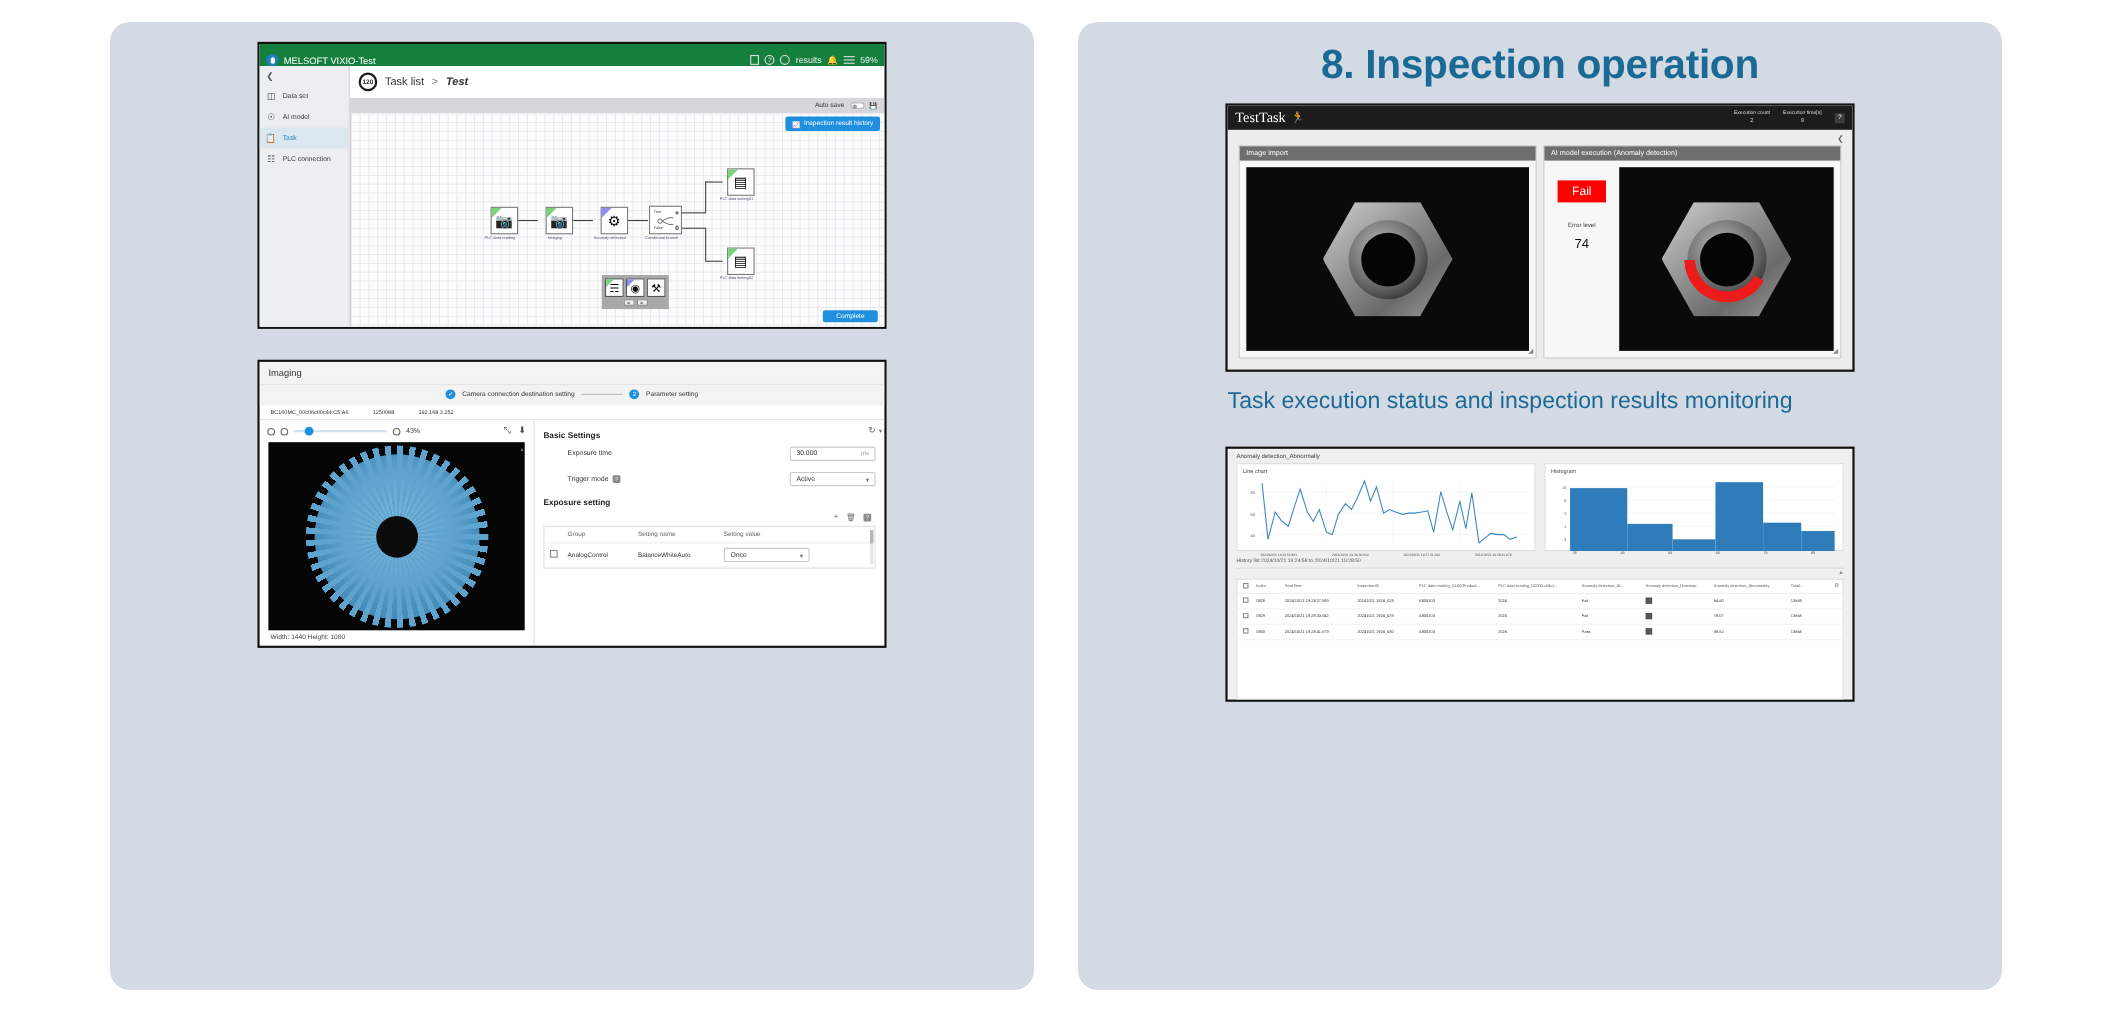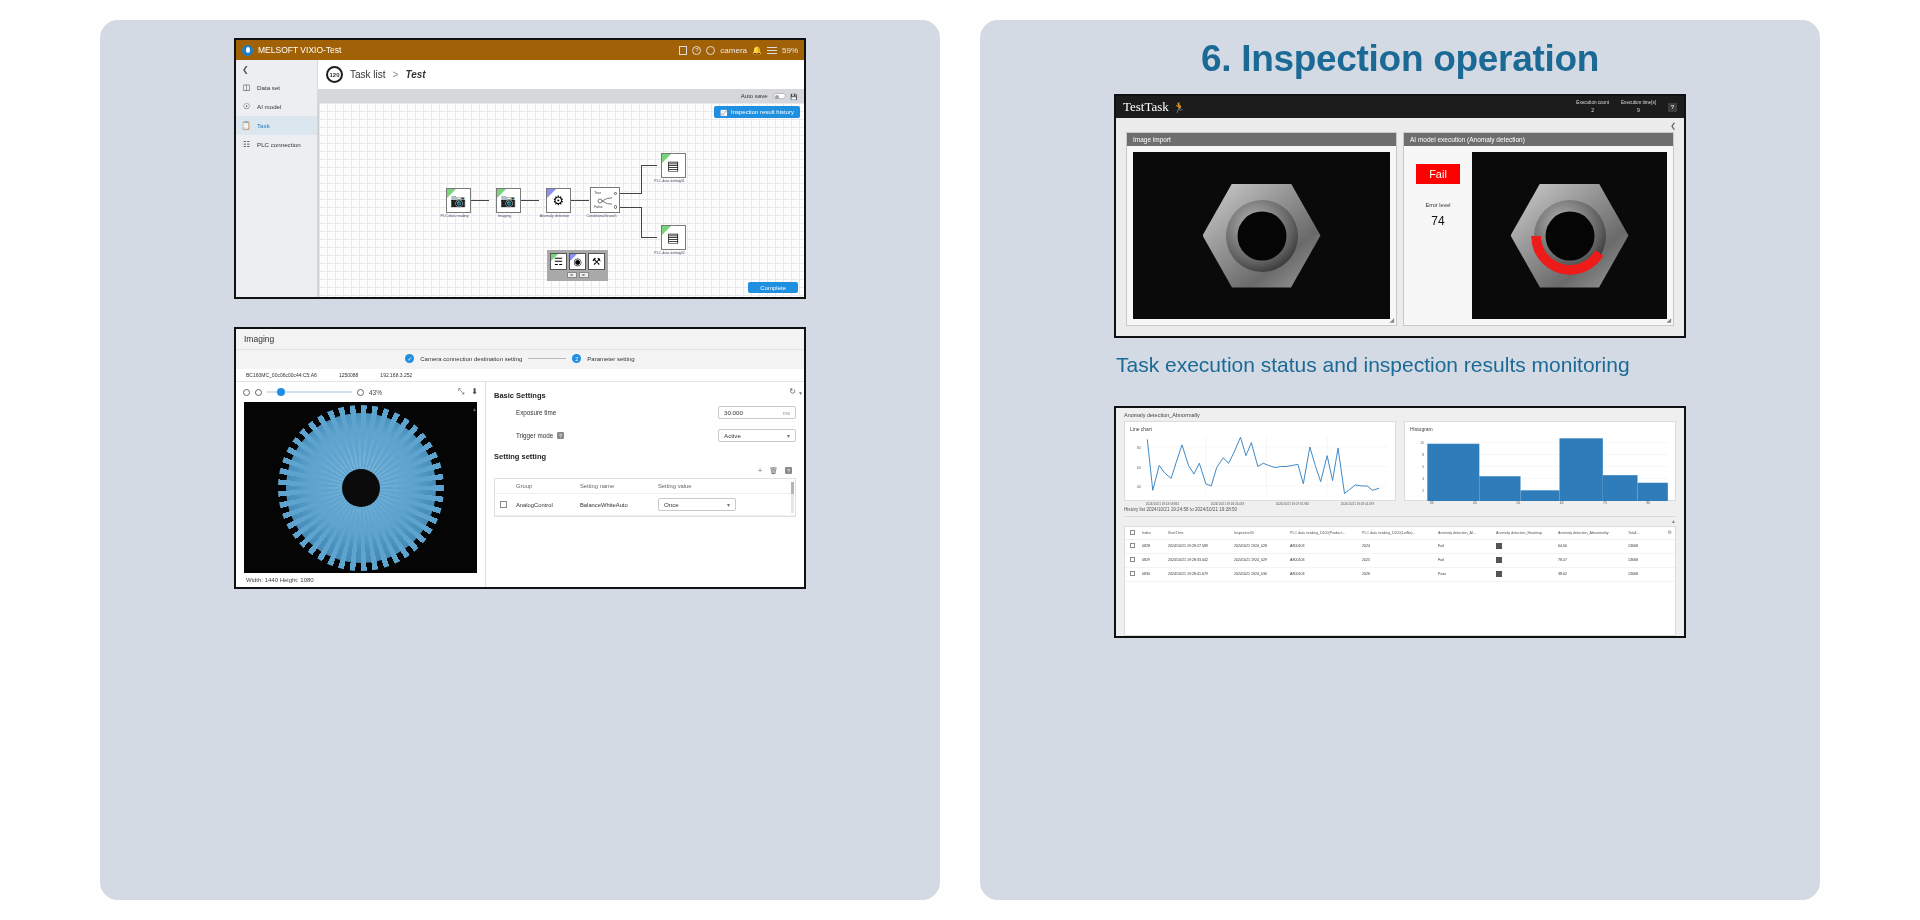--- a/index.html
+++ b/index.html
@@ -38,22 +38,22 @@
 
   
   .app {
     width: 572px;
     border: 2px solid #111;
     background: #fff;
     overflow: hidden;
     position: relative;
   }
   .titlebar {
-    height: 20px; background: #a16207; color: #fff;
-    display: flex; align-items: center; padding: 0 6px;
+    height: 20px; background: #15803d; color: #fff;
+    display: flex; align-items: flex-end; padding: 0 6px;
     font-size: 8.5px; gap: 5px;
   }
   .logo-dot {
     width: 11px; height: 11px; border-radius: 50%;
     background: #1f7fc4;
     display: inline-flex; align-items: center; justify-content: center;
     color: #fff; font-size: 7px;
   }
   .logo-dot::after { content: ""; width: 4px; height: 6px; border-radius: 50% 50% 50% 50%/60% 60% 40% 40%; background: #fff; }
   .titlebar .spacer { flex: 1; }
@@ -269,21 +269,21 @@
     <div class="shot-wrap">
       <div class="app">
         <div class="titlebar">
           <span class="logo-dot"></span>
           <span>MELSOFT VIXIO-Test</span>
           <span class="spacer"></span>
           <span class="tb-icons">
             <span class="sq"></span>
             <span class="circ">?</span>
             <span class="circ"></span>
-            <span>camera</span>
+            <span>results</span>
             <span>🔔</span>
             <span class="burger">
                 <i></i>
                 <i></i>
                 <i></i>
               </span>
             <span>59%</span>
           </span>
         </div>
 
@@ -471,21 +471,21 @@
             <div class="field-row">
               <span class="lbl">
                 <span>Trigger mode</span>
                 <span class="qmark">?</span>
               </span>
               <span class="inp">
                 <span>Active</span>
                 <span class="caret">▾</span>
               </span>
             </div>
-            <div class="sec-title">Setting setting</div>
+            <div class="sec-title">Exposure setting</div>
             <div class="adv-tools">
               <span>+</span>
               <span>🗑</span>
               <span class="qmark">?</span>
             </div>
             <div class="tbl">
               <div class="hrow">
                 <span class="c0"></span>
                 <span class="c1">Group</span>
                 <span class="c2">Setting name</span>
@@ -509,21 +509,21 @@
             <div class="right-scroll">
                 <i>▼</i>
               </div>
           </div>
         </div>
       </div>
     </div>
   </div>
 
   <div class="panel">
-    <div class="panel-title">6. Inspection operation</div>
+    <div class="panel-title">8. Inspection operation</div>
 
     <div class="shot-wrap">
       <div class="app mon-app">
         <div class="mon-title">
           <span class="t">TestTask</span>
           <span class="run">🏃</span>
           <span class="spacer"></span>
           <span class="mon-stat">
             <span>Execution count</span>
             <b>2</b>

